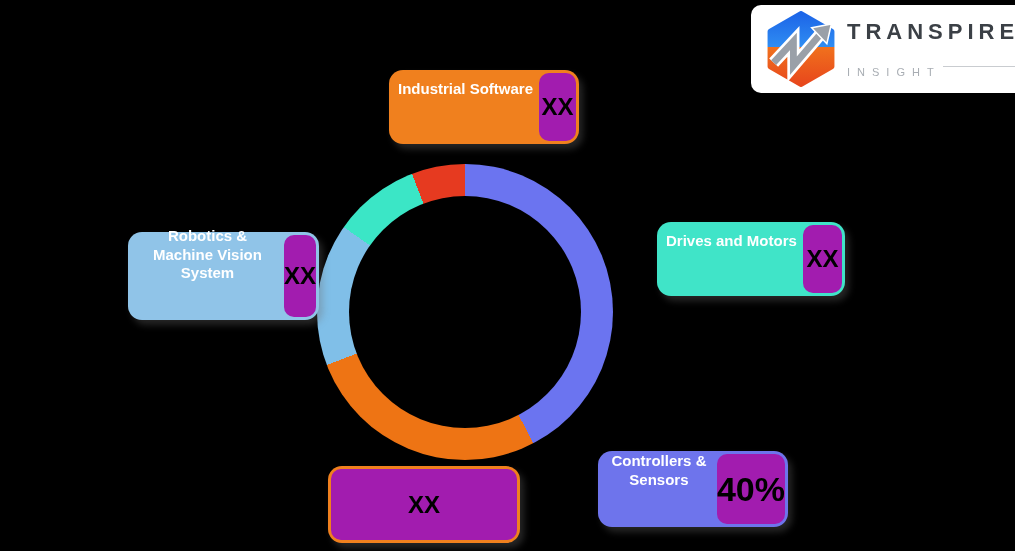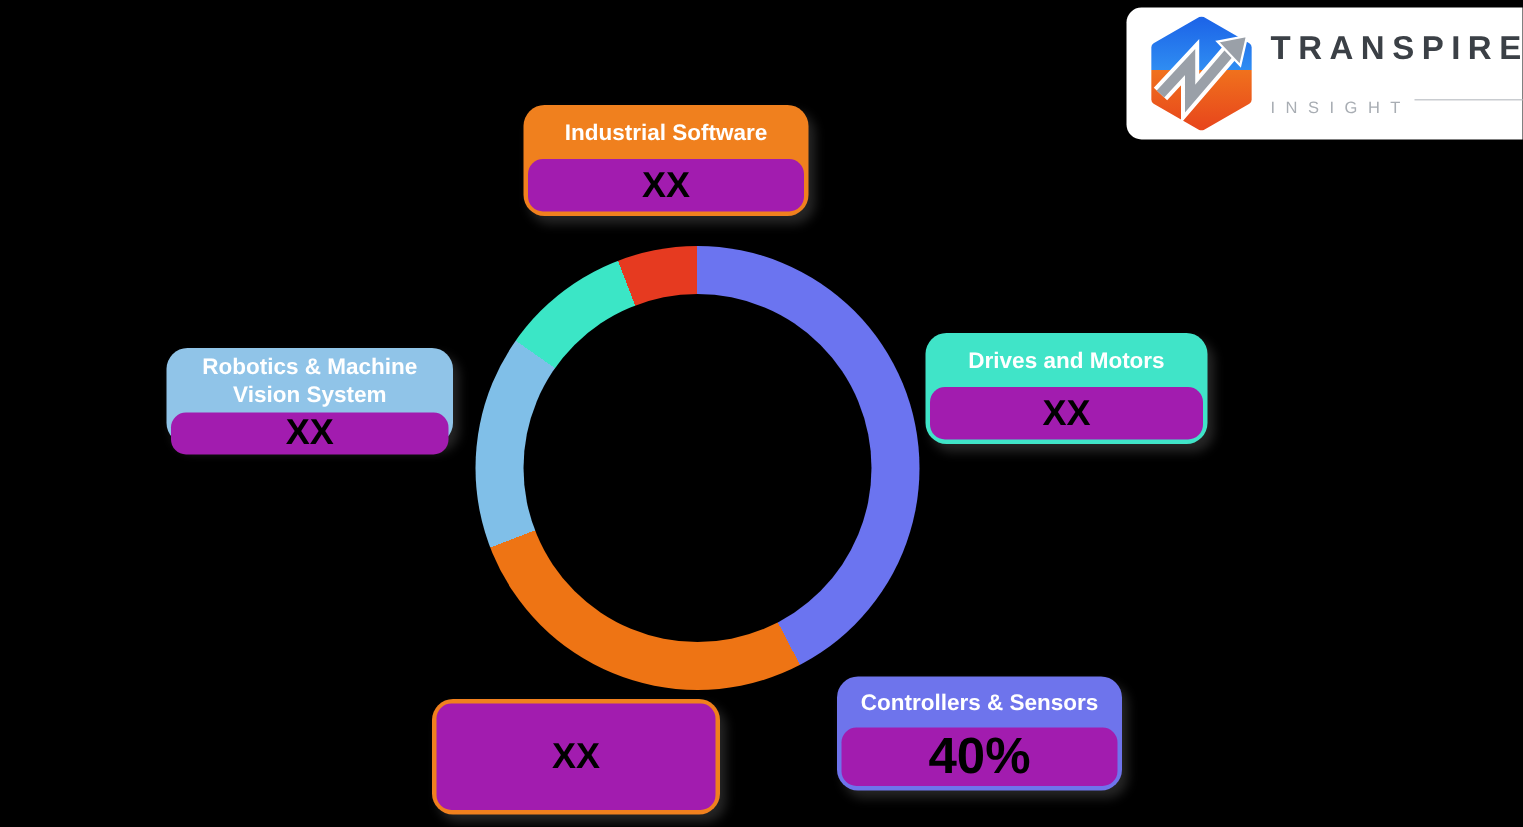--- a/index.html
+++ b/index.html
@@ -15,37 +15,37 @@
   }
   .donut .hole{
     position:absolute;left:50%;top:50%;transform:translate(-50%,-50%);
     width:232px;height:232px;border-radius:50%;background:#000000;
   }
   
   .callout{
     position:absolute;border-radius:14px;padding:3px;
     background:var(--accent,#888);
     box-shadow:4px 5px 7px rgba(110,110,110,0.35);
-    display:flex;flex-direction:column;box-sizing:border-box;
+    display:flex;flex-direction:row;box-sizing:border-box;margin-left:40px;
   }
   .callout .hd{
     color:#ffffff;font-weight:bold;font-size:15px;line-height:1.25;
     display:flex;align-items:center;justify-content:center;text-align:center;
     padding:2px 6px;box-sizing:border-box;
   }
   .callout .bd{
     background:#a21caf;border-radius:10px;flex:1;
     display:flex;align-items:center;justify-content:center;
     color:#000000;font-weight:bold;font-size:24px;
   }
   .co-industrial {left:349px;top:70px; width:190px;height:74px;}
   .co-industrial .hd{height:33px;}
   .co-drives     {left:617px;top:222px;width:188px;height:74px;}
   .co-drives .hd{height:33px;}
-  .co-robotics   {left:111px; top:232px;width:191px;height:64px;}
+  .co-robotics   {left:88px; top:232px;width:191px;height:88px;}
   .co-robotics .hd{height:40px;}
   .co-sensors    {left:288px;top:466px;width:192px;height:77px;}
   .co-sensors .hd{height:35px;}
   .co-controllers{left:558px;top:451px;width:190px;height:76px;}
   .co-controllers .hd{height:34px;}
   .co-controllers .bd{font-size:34px;}
   
   .logo-card{
     position:absolute;left:751px;top:5px;width:276px;height:88px;
     background:#ffffff;border-radius:10px;

